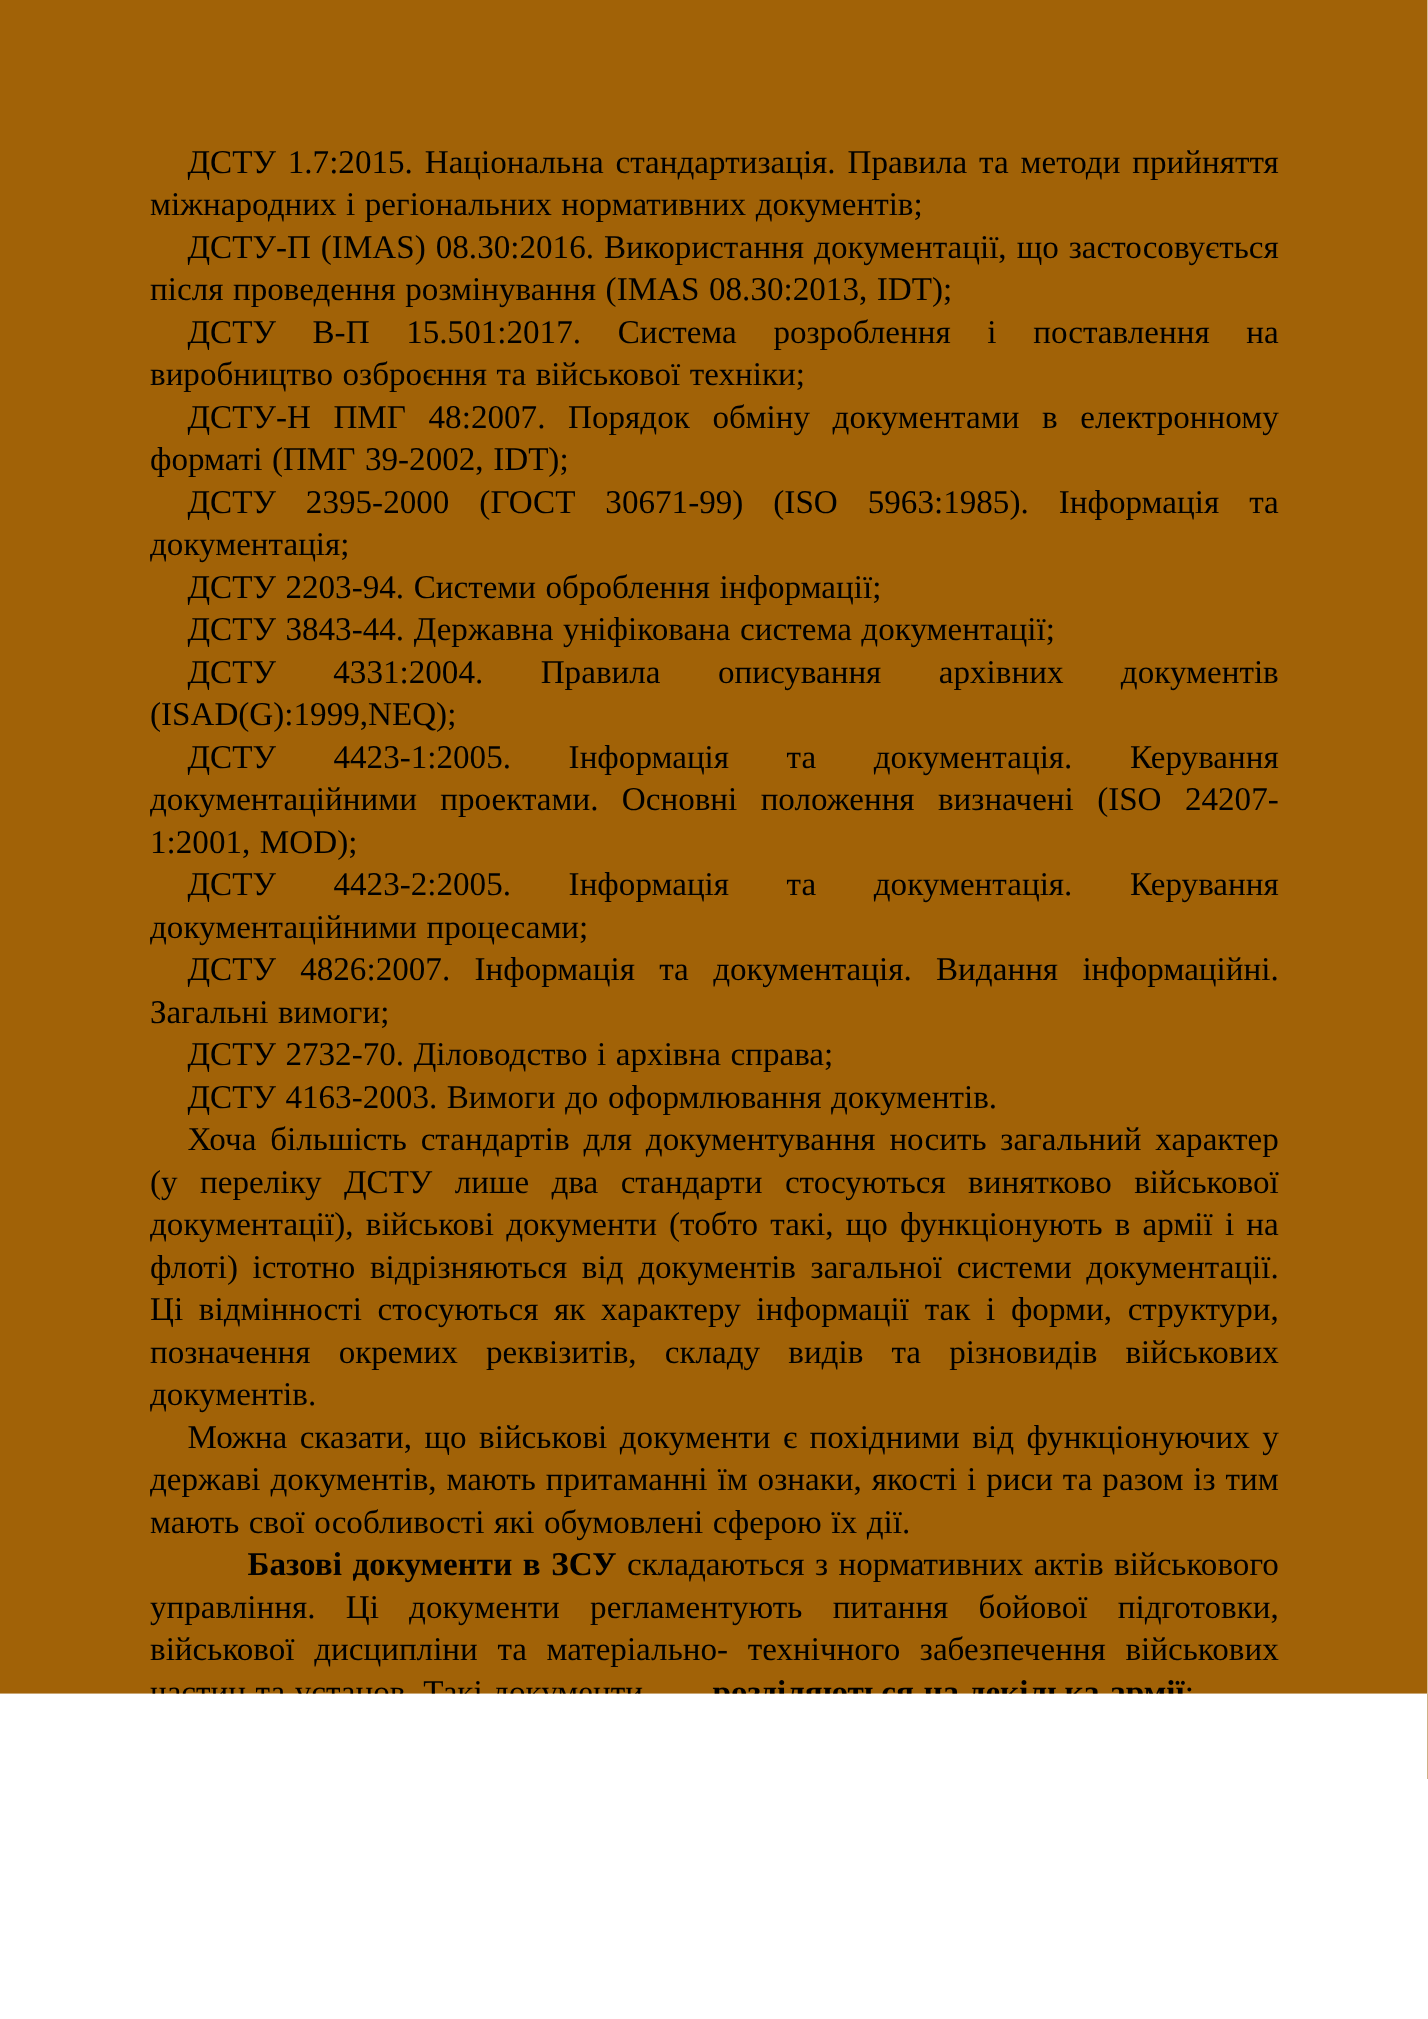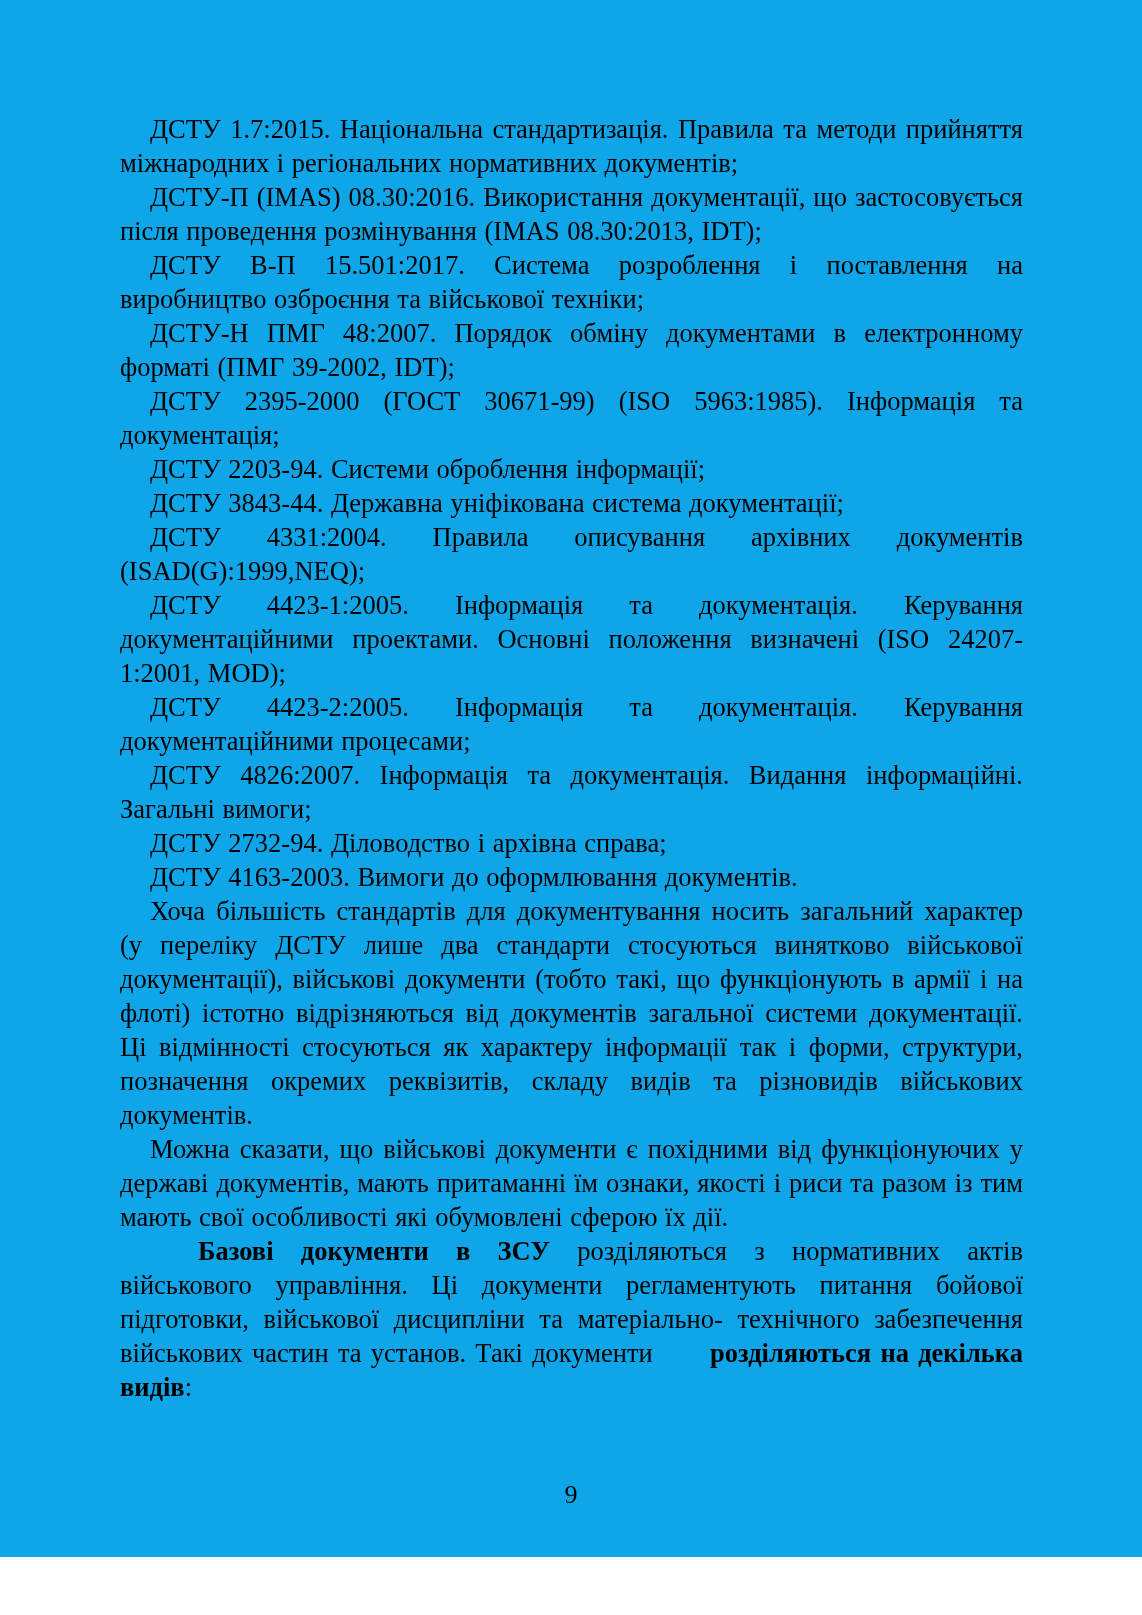--- a/index.html
+++ b/index.html
@@ -3,23 +3,23 @@
 <meta charset="utf-8">
 <style>
   html, body {
     margin: 0;
     padding: 0;
     background: #ffffff;
   }
   .page {
     position: relative;
     width: 1142px;
-    height: 1557px;
+    height: 1355px;
     margin: 0 auto;
-    background: #0ea5e9;
+    background: #a16207;
     color: #000000;
     font-family: "Liberation Serif", "DejaVu Serif", serif;
     overflow: hidden;
     box-sizing: border-box;
   }
   .text-block {
     position: absolute;
     top: 112px;
     left: 120px;
     width: 903px;
@@ -58,20 +58,20 @@
       <p class="para"><span>ДСТУ-П (IMAS) 08.30:2016. Використання документації, що застосовується після проведення розмінування (IMAS 08.30:2013, IDT);</span></p>
       <p class="para"><span>ДСТУ В-П 15.501:2017. Система розроблення і поставлення на виробництво озброєння та військової техніки;</span></p>
       <p class="para"><span>ДСТУ-Н ПМГ 48:2007. Порядок обміну документами в електронному форматі (ПМГ 39-2002, IDT);</span></p>
       <p class="para"><span>ДСТУ 2395-2000 (ГОСТ 30671-99) (ISO 5963:1985). Інформація та документація;</span></p>
       <p class="para"><span>ДСТУ 2203-94. Системи оброблення інформації;</span></p>
       <p class="para"><span>ДСТУ 3843-44. Державна уніфікована система документації;</span></p>
       <p class="para"><span>ДСТУ 4331:2004. Правила описування архівних документів (ISAD(G):1999,NEQ);</span></p>
       <p class="para"><span>ДСТУ 4423-1:2005. Інформація та документація. Керування документаційними проектами. Основні положення визначені (ISO 24207- 1:2001, MOD);</span></p>
       <p class="para"><span>ДСТУ 4423-2:2005. Інформація та документація. Керування документаційними процесами;</span></p>
       <p class="para"><span>ДСТУ 4826:2007. Інформація та документація. Видання інформаційні. Загальні вимоги;</span></p>
-      <p class="para"><span>ДСТУ 2732-94. Діловодство і архівна справа;</span></p>
+      <p class="para"><span>ДСТУ 2732-70. Діловодство і архівна справа;</span></p>
       <p class="para"><span>ДСТУ 4163-2003. Вимоги до оформлювання документів.</span></p>
       <p class="para"><span>Хоча більшість стандартів для документування носить загальний характер (у переліку ДСТУ лише два стандарти стосуються винятково військової документації), військові документи (тобто такі, що функціонують в армії і на флоті) істотно відрізняються від документів загальної системи документації. Ці відмінності стосуються як характеру інформації так і форми, структури, позначення окремих реквізитів, складу видів та різновидів військових документів.</span></p>
       <p class="para"><span>Можна сказати, що військові документи є похідними від функціонуючих у державі документів, мають притаманні їм ознаки, якості і риси та разом із тим мають свої особливості які обумовлені сферою їх дії.</span></p>
-      <p class="para"><span class="bold">Базові документи в ЗСУ</span><span> розділяються з нормативних актів військового управління. Ці документи регламентують питання бойової підготовки, військової дисципліни та матеріально- технічного забезпечення військових частин та установ. Такі документи </span><span class="bold">розділяються на декілька видів</span><span>:</span></p>
+      <p class="para"><span class="bold">Базові документи в ЗСУ</span><span> складаються з нормативних актів військового управління. Ці документи регламентують питання бойової підготовки, військової дисципліни та матеріально- технічного забезпечення військових частин та установ. Такі документи </span><span class="bold">розділяються на декілька армії</span><span>:</span></p>
     </div>
   <div class="page-number">9</div>
 </div>
 
 </body></html>

